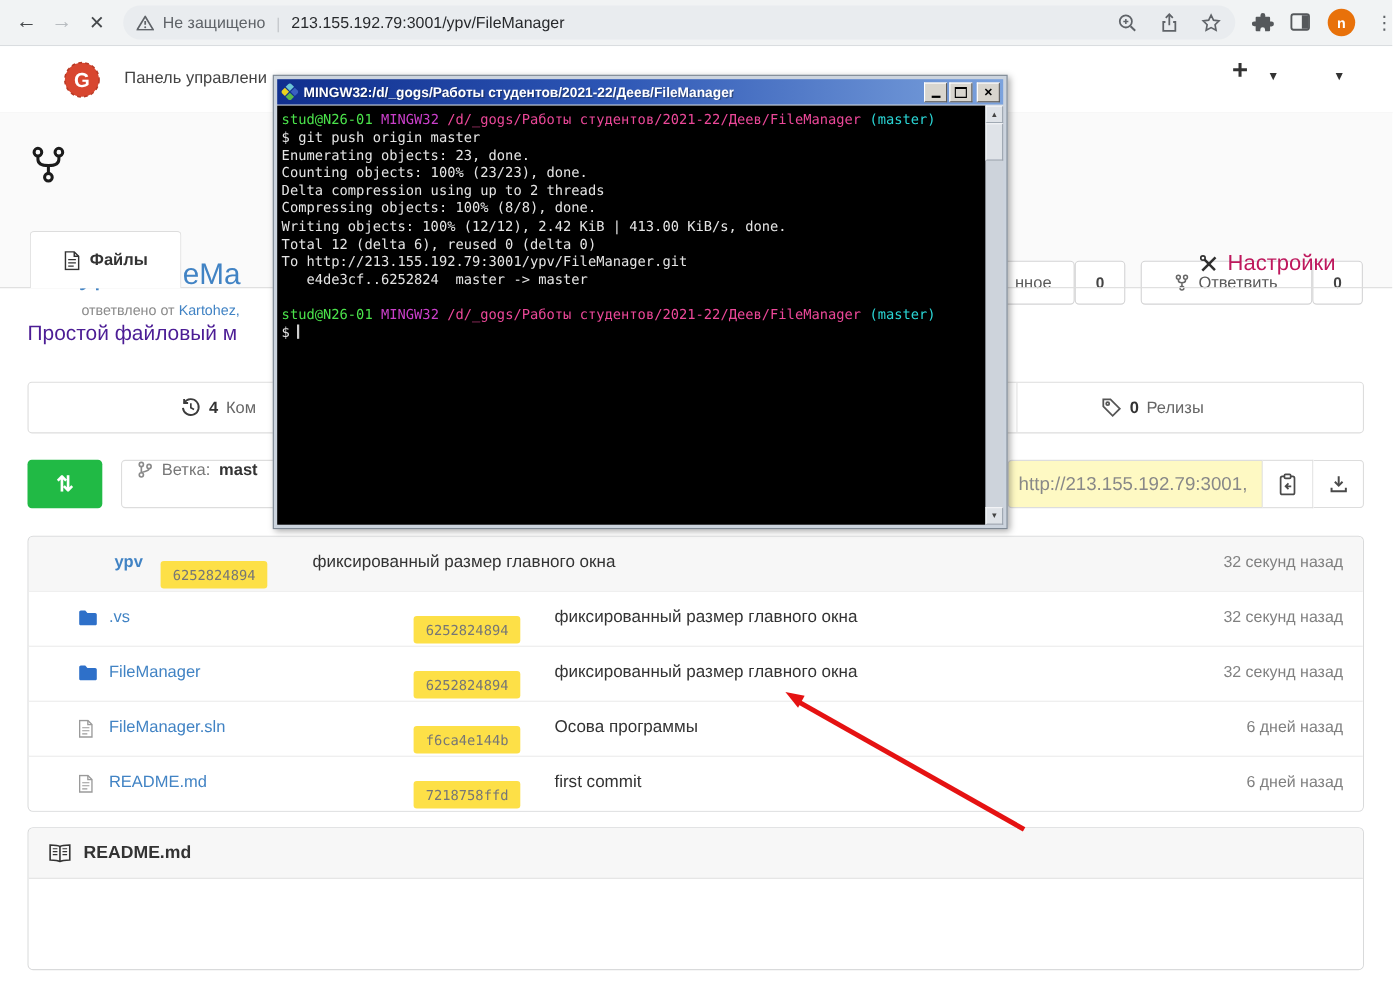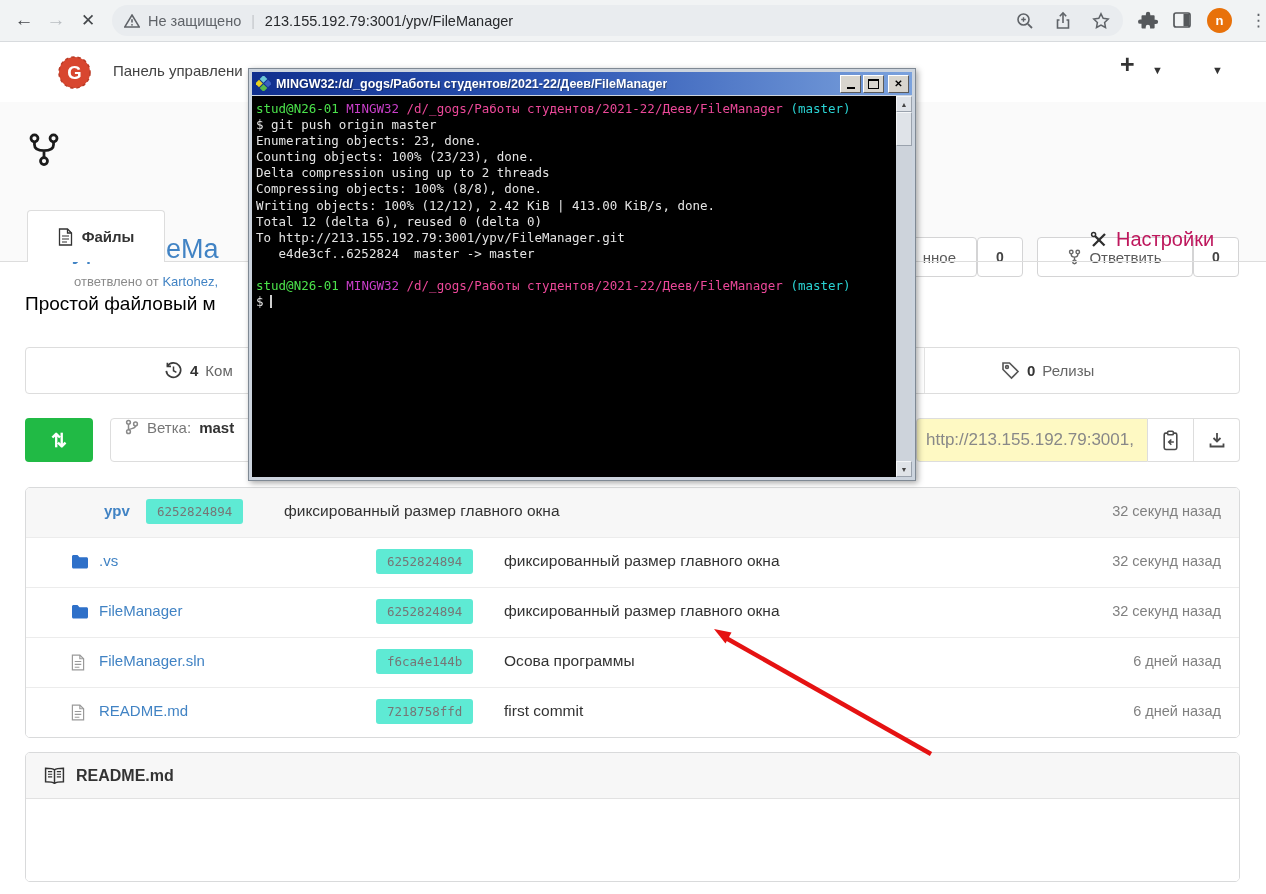--- a/index.html
+++ b/index.html
@@ -42,21 +42,21 @@
   .hdr-cnt{position:absolute;top:135px;height:40px;background:#fff;border:1px solid #d4d4d5;border-radius:4px;
            display:flex;align-items:center;justify-content:center;font-size:14px;font-weight:bold;color:#444;cursor:pointer;box-sizing:border-box;}
 
   
   #files-tab{position:absolute;left:27px;top:210px;width:138px;height:52px;background:#fff;border:1px solid #ddd;border-bottom:none;
              border-radius:4px 4px 0 0;display:flex;align-items:center;justify-content:center;gap:9px;
              font-size:15px;font-weight:bold;color:#333;cursor:pointer;box-sizing:border-box;z-index:2;}
   #settings-link{position:absolute;left:1090px;top:228px;display:flex;align-items:center;gap:8px;font-size:20px;color:#be185d;cursor:pointer;}
 
   
-  #repo-desc{position:absolute;left:25px;top:293px;font-size:19px;color:#000000;}
+  #repo-desc{position:absolute;left:25px;top:293px;font-size:19px;color:#4c1d95;}
   #stats-bar{position:absolute;left:25px;top:347px;width:1215px;height:47px;background:#fff;border:1px solid #ddd;border-radius:4px;box-sizing:border-box;}
   .stat-item{position:absolute;top:0;height:45px;display:flex;align-items:center;gap:7px;font-size:15px;color:#666;cursor:pointer;}
   .stat-item b{color:#333;font-size:15px;}
   #stat-div{position:absolute;left:898px;top:0;width:1px;height:45px;background:#e3e3e3;}
 
   #compare-btn{position:absolute;left:25px;top:418px;width:68px;height:44px;background:#21ba45;border-radius:4px;
                display:flex;align-items:center;justify-content:center;color:#fff;font-size:19px;font-weight:bold;cursor:pointer;}
   #branch-btn{position:absolute;left:110px;top:418px;width:152px;height:44px;background:#fff;border:1px solid #ddd;border-radius:4px;
               display:flex;align-items:flex-start;gap:8px;padding-left:14px;font-size:15px;color:#777;cursor:pointer;box-sizing:border-box;overflow:hidden;white-space:nowrap;}
   #branch-btn b{color:#333;}
@@ -64,21 +64,21 @@
              box-sizing:border-box;font-size:17px;color:#888;padding-left:9px;display:flex;align-items:center;white-space:nowrap;overflow:hidden;}
   .url-btn{position:absolute;top:418px;width:46px;height:44px;background:#fff;border:1px solid #ddd;border-left:none;
            display:flex;align-items:center;justify-content:center;cursor:pointer;box-sizing:border-box;}
 
   
   #file-table{position:absolute;left:25px;top:487px;width:1215px;background:#fff;border:1px solid #d9dadb;border-radius:5px;box-sizing:border-box;overflow:hidden;}
   .ft-row{position:relative;height:49px;background:#fff;border-top:1px solid #ececec;}
   .ft-row.head{background:#f7f7f7;border-top:none;}
   .ft-name{position:absolute;left:73px;top:14px;font-size:15px;color:#4183c4;cursor:pointer;text-decoration:none;}
   .ft-icon{position:absolute;left:45px;top:16px;}
-  .badge{position:absolute;top:11px;background:#5eead4;border-radius:3px;padding:5px 11px;font-family:"DejaVu Sans Mono",monospace;
+  .badge{position:absolute;top:22px;background:#fde047;border-radius:3px;padding:5px 11px;font-family:"DejaVu Sans Mono",monospace;
          font-size:12.5px;color:#767676;cursor:pointer;}
   .ft-msg{position:absolute;left:478px;top:14px;font-size:15.5px;color:#333;cursor:pointer;}
   .ft-age{position:absolute;right:18px;top:15px;font-size:14.5px;color:#808080;}
 
   
   #readme{position:absolute;left:25px;top:752px;width:1215px;border:1px solid #d9dadb;border-radius:5px;box-sizing:border-box;overflow:hidden;}
   #readme-head{height:45px;background:#f7f7f7;border-bottom:1px solid #e2e2e2;display:flex;align-items:center;gap:11px;padding-left:18px;
                font-size:16px;font-weight:bold;color:#333;}
   #readme-body{height:82px;background:#fff;}
 

